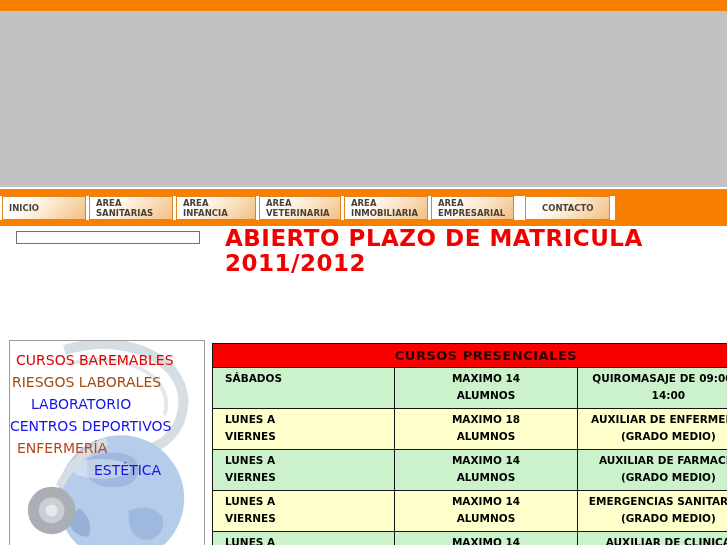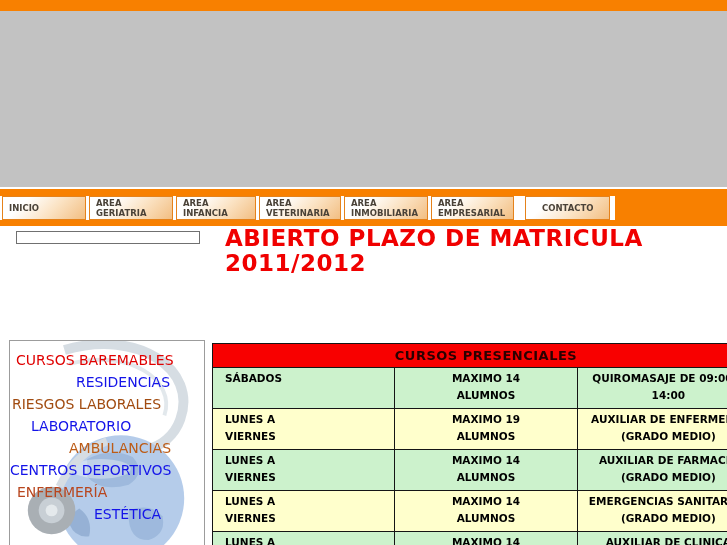--- a/index.html
+++ b/index.html
@@ -79,21 +79,21 @@
 
 <div class="topstrip"></div>
 <div class="banner"></div>
 
 <div class="nav">
   <div class="band-top"></div>
   <div class="band-bottom"></div>
   <div class="fill-right"></div>
   <div class="tabs">
     <div class="tab tw0">INICIO</div>
-    <div class="tab tw1">AREA GERIATRIA</div>
+    <div class="tab tw1">AREA SANITARIAS</div>
     <div class="tab tw2">AREA INFANCIA</div>
     <div class="tab tw3">AREA
 VETERINARIA</div>
     <div class="tab tw4">AREA
 INMOBILIARIA</div>
     <div class="tab tw5">AREA
 EMPRESARIAL</div>
     <div class="tab tw6">CONTACTO</div>
   </div>
 </div>
@@ -116,24 +116,22 @@
       <path d="M70,168 q14,10 10,28 q-14,2 -20,-12 q2,-12 10,-16 z" fill="#2F66AC"></path>
       <ellipse cx="92" cy="128" rx="30" ry="10" fill="#ffffff" opacity="0.35"></ellipse>
       <path d="M50,146 C62,120 80,108 98,100" stroke="#AEBCC8" stroke-width="8" fill="none"></path>
       <circle cx="42" cy="170" r="24" fill="#55616C"></circle>
       <circle cx="42" cy="170" r="13" fill="#93A1AC"></circle>
       <circle cx="42" cy="170" r="6" fill="#CBD4DA"></circle>
     </g>
   </svg>
   <div class="side-links">
     <div class="side-item si-0" style="color: rgb(224, 0, 0);">CURSOS BAREMABLES</div>
-    <div class="side-item si-2" style="color: rgb(20, 20, 232);">RESIDENCIAS</div>
     <div class="side-item si-3" style="color: rgb(161, 75, 16);">RIESGOS LABORALES</div>
     <div class="side-item si-4" style="color: rgb(20, 20, 232);">LABORATORIO</div>
-    <div class="side-item si-5" style="color: rgb(188, 92, 23);">AMBULANCIAS</div>
     <div class="side-item si-6" style="color: rgb(20, 20, 232);">CENTROS DEPORTIVOS</div>
     <div class="side-item si-7" style="color: rgb(184, 70, 30);">ENFERMERÍA</div>
     <div class="side-item si-8" style="color: rgb(20, 20, 232);">ESTÉTICA</div>
   </div>
 </div>
 
 <table class="course-table">
   <tbody>
       <tr class="hdr">
     <td colspan="3" style="color: rgb(43, 0, 0); background: rgb(248, 0, 0);">CURSOS PRESENCIALES</td>
@@ -148,21 +146,21 @@
       <div>ALUMNOS</div>
     </td>
     <td class="col-course">QUIROMASAJE DE 09:00 A 14:00</td>
   </tr>
   <tr class="datarow" style="background: rgb(255, 255, 204);">
     <td class="col-day">
       <div>LUNES A</div>
       <div>VIERNES</div>
     </td>
     <td class="col-max">
-      <div>MAXIMO 19</div>
+      <div>MAXIMO 18</div>
       <div>ALUMNOS</div>
     </td>
     <td class="col-course">AUXILIAR DE ENFERMERIA (GRADO MEDIO)</td>
   </tr>
   <tr class="datarow" style="background: rgb(204, 242, 204);">
     <td class="col-day">
       <div>LUNES A</div>
       <div>VIERNES</div>
     </td>
     <td class="col-max">

